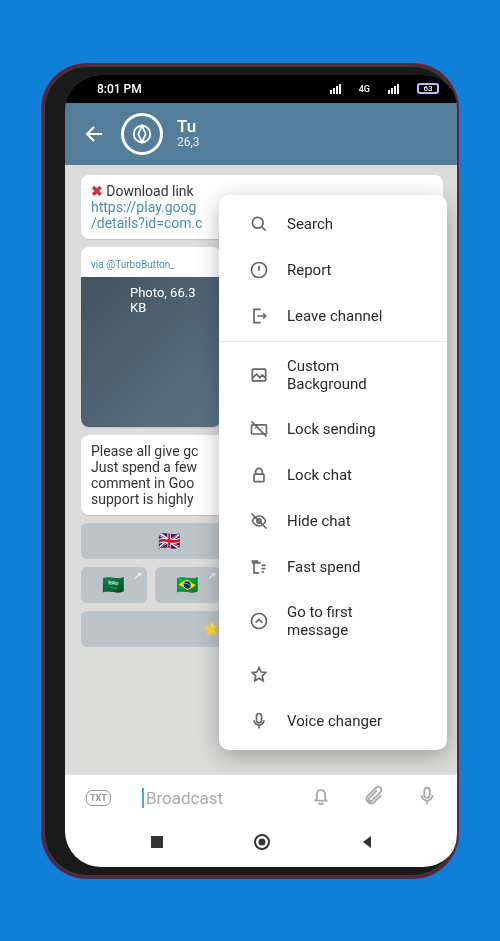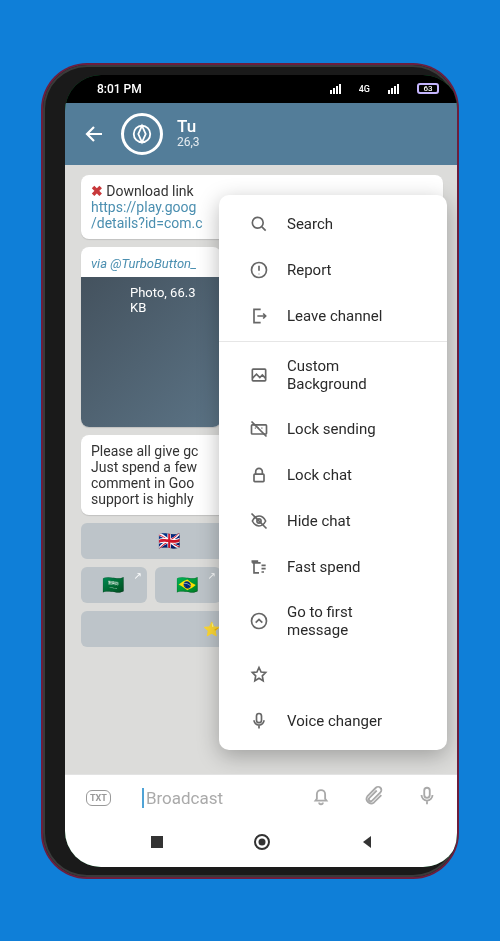--- a/index.html
+++ b/index.html
@@ -93,21 +93,21 @@
     border-radius: 8px;
     box-shadow: 0 1px 1px rgba(0,0,0,.12);
     padding: 8px 10px;
     font-size: 14px;
     color: #333;
     width: 100%;
   }
   .bubble.small { display: inline-block; width: auto; }
   .link { color: #4b8fb0; }
   .redcross { color: #c8393b; font-weight: bold; }
-  .via { color: #4b8fb0; font-size: 13px; font-style: italic; }
+  .via { color: #4b8fb0; font-size: 10px; }
   .photo-label { color: #fff; font-size: 13px; padding: 8px 12px 0 12px; }
 
   .flag-row { display: flex; gap: 8px; }
   .flag-chip {
     flex: 1;
     background: #bdc4c9;
     border-radius: 6px;
     height: 36px;
     display: flex;
     align-items: center;

